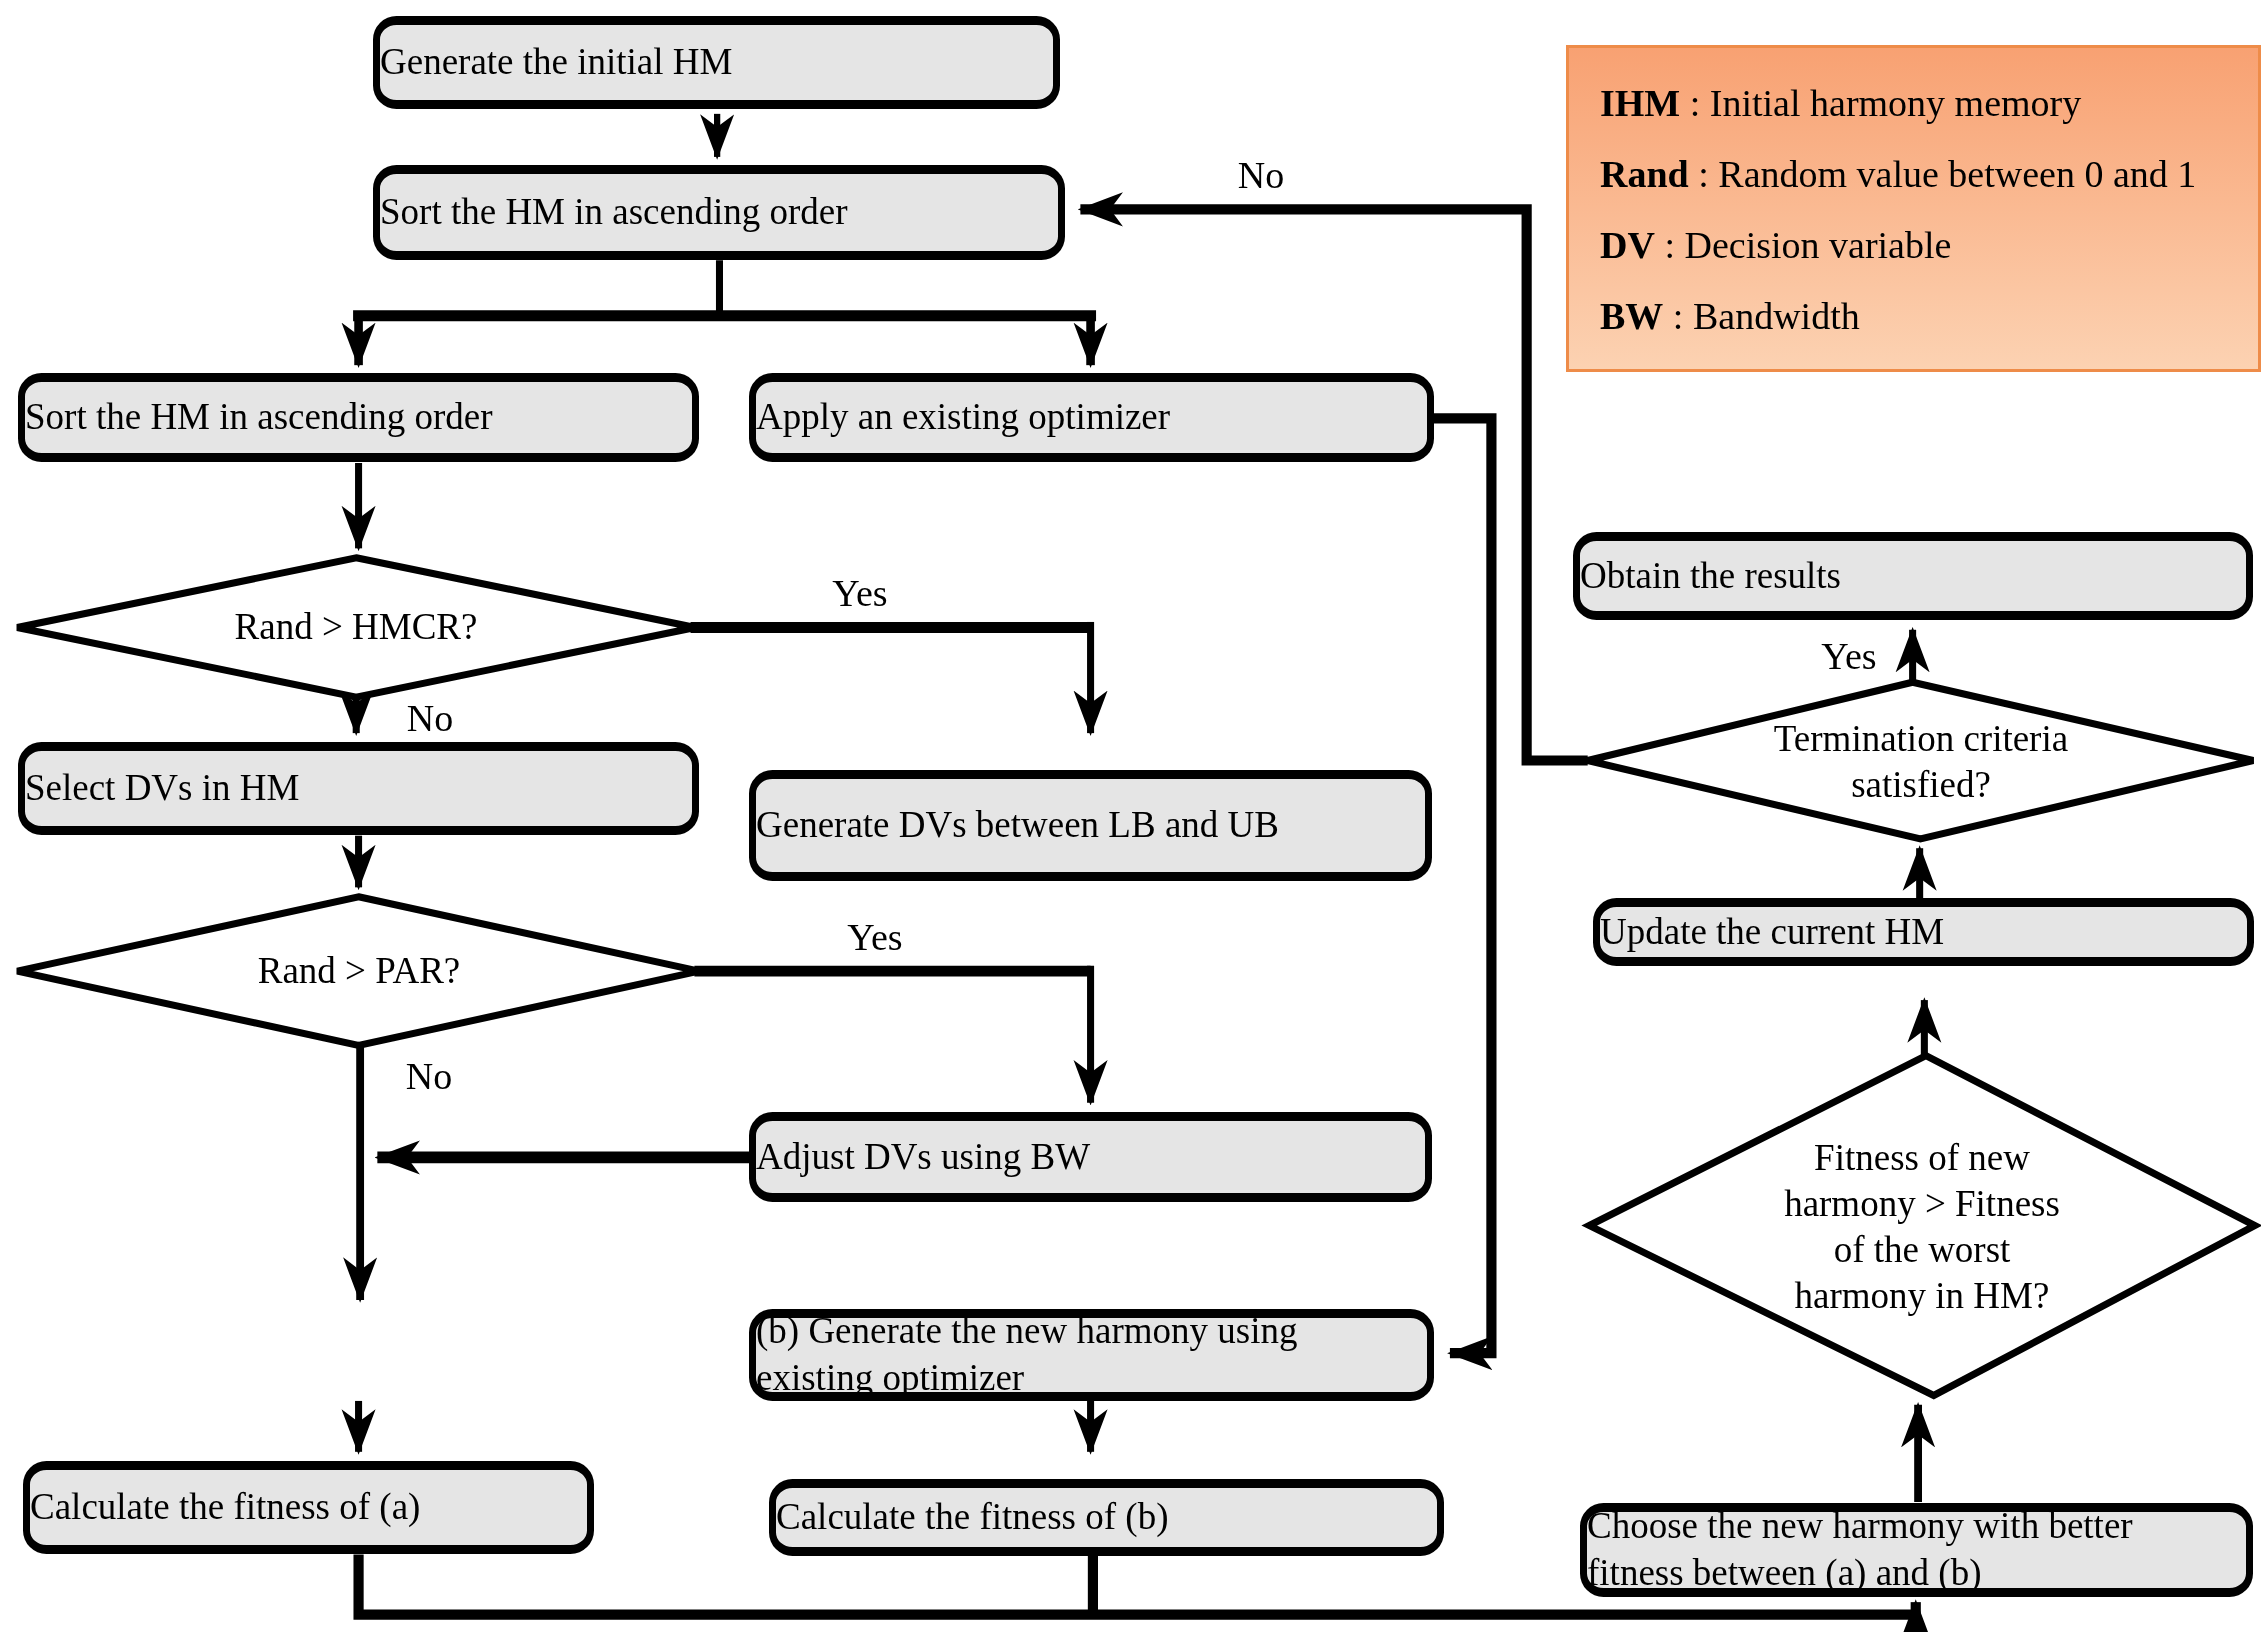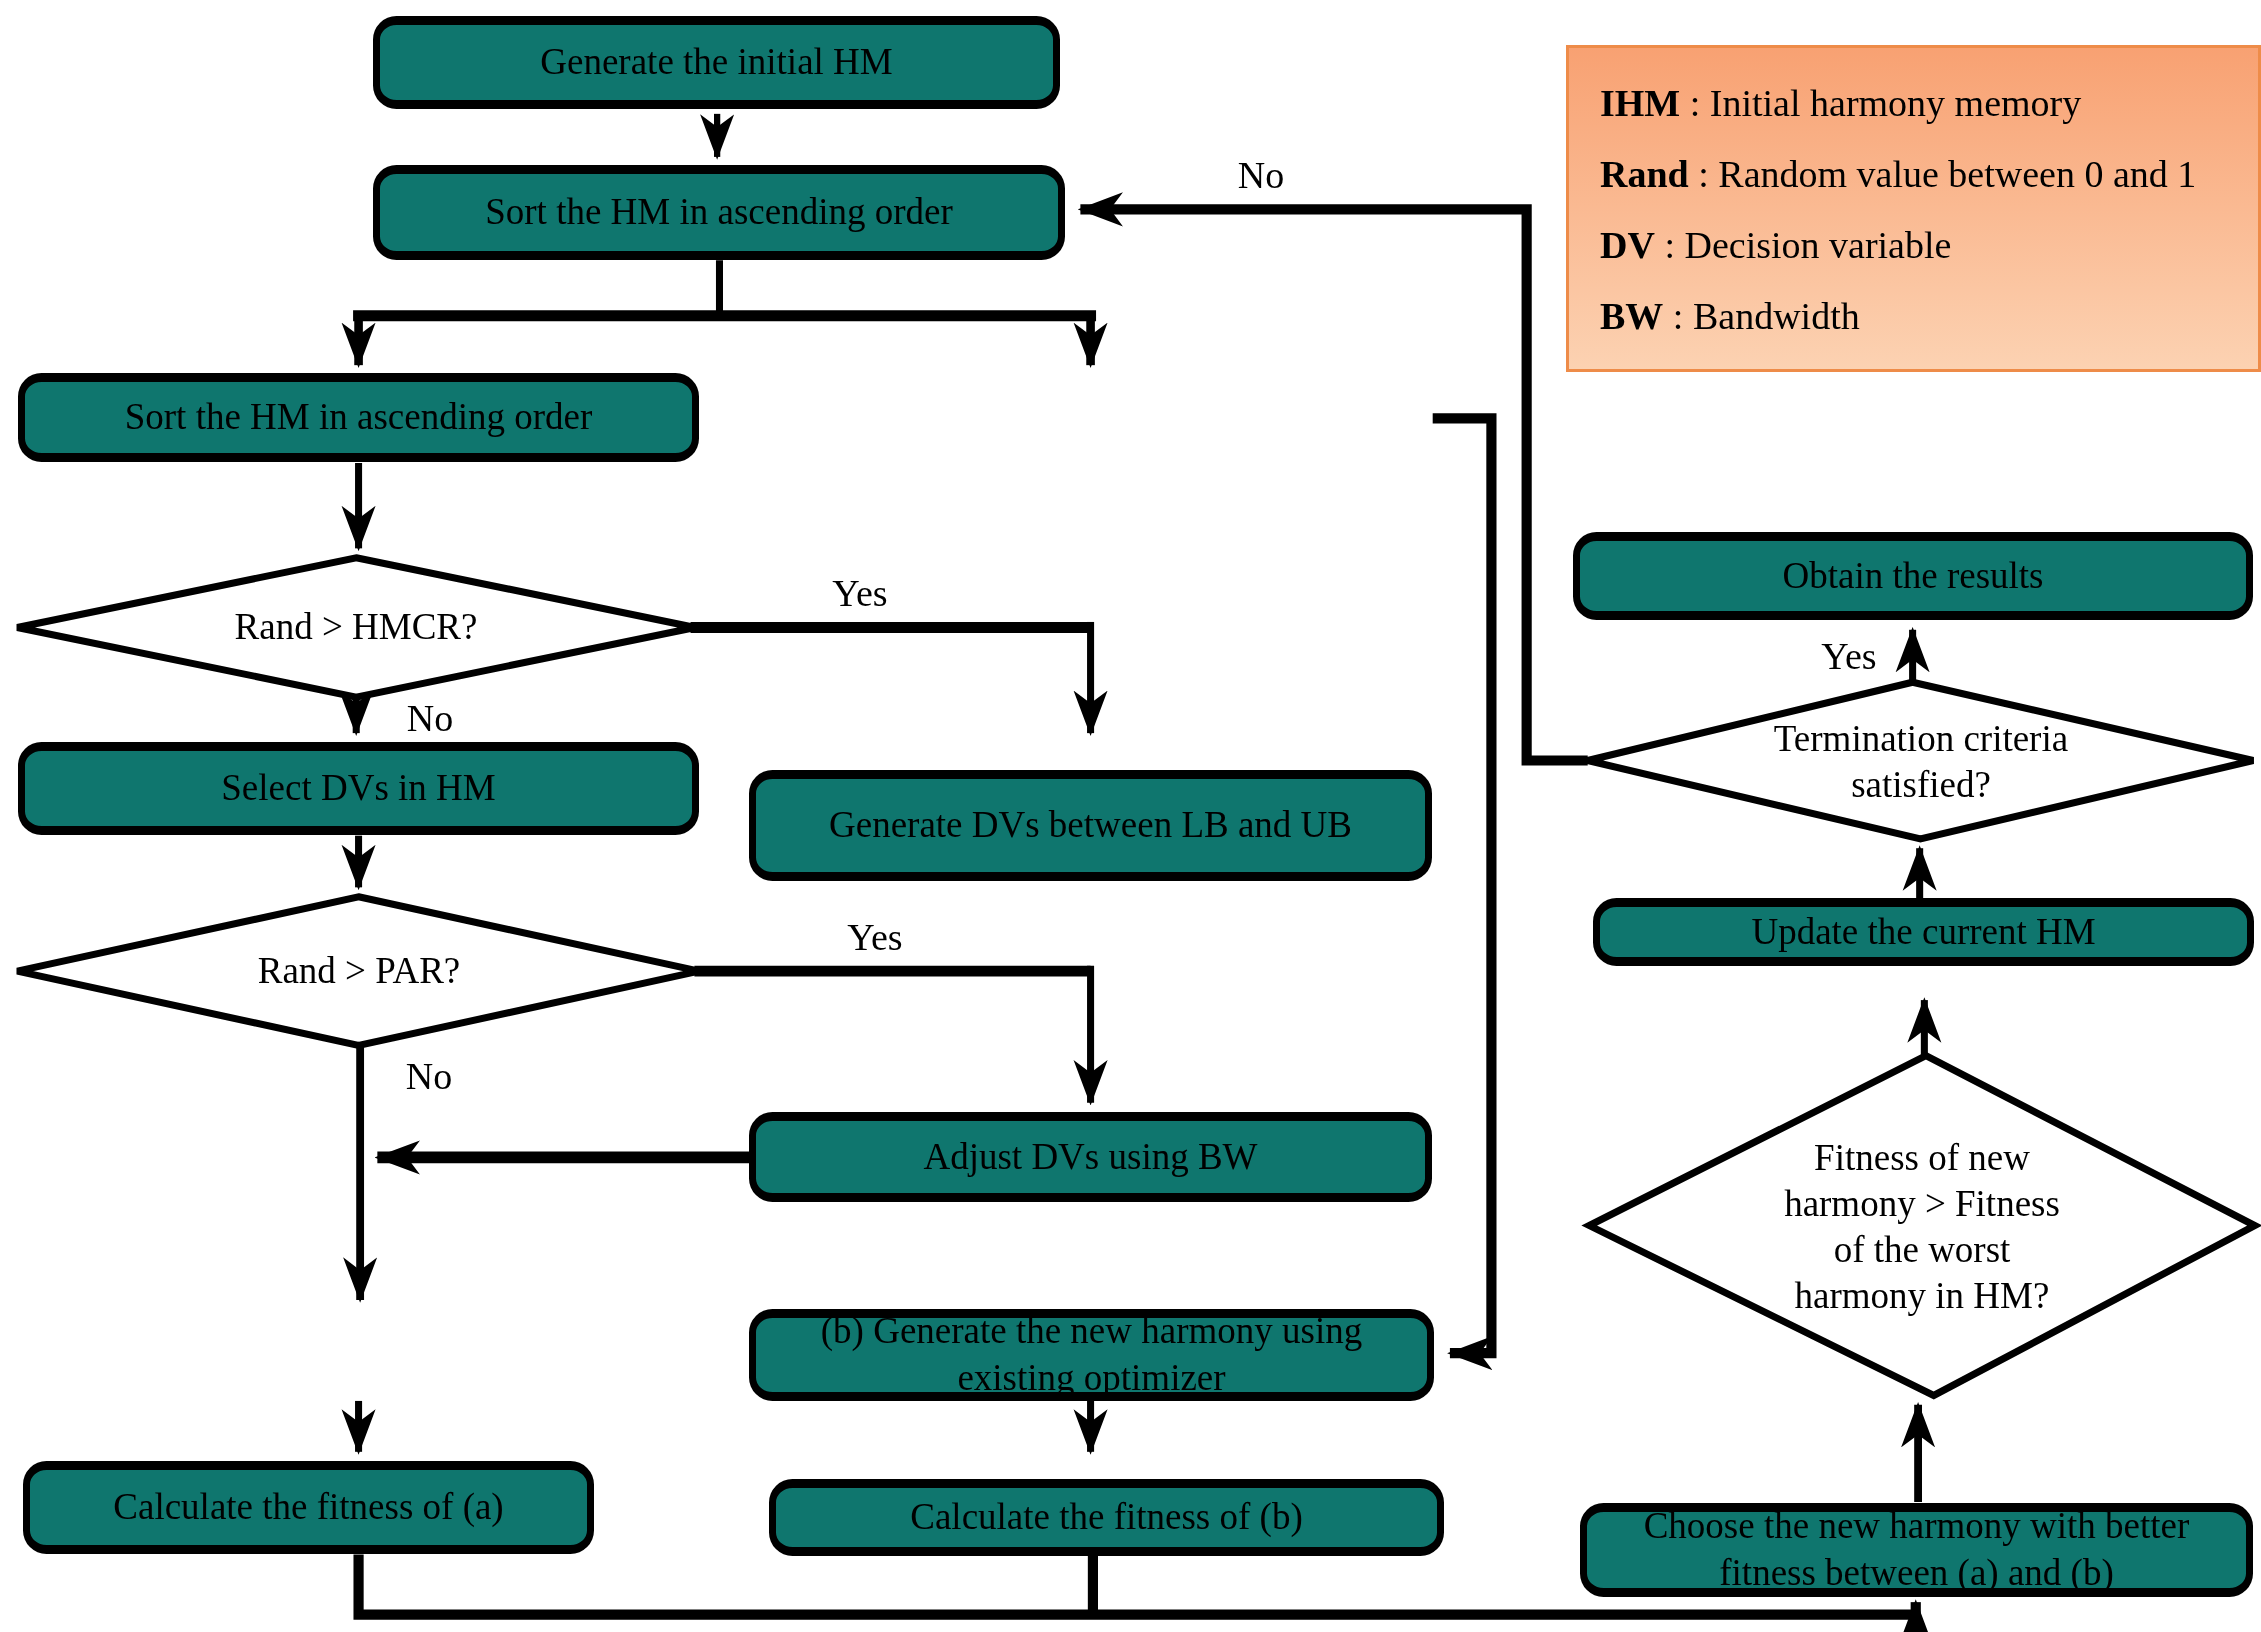--- a/index.html
+++ b/index.html
@@ -2,23 +2,23 @@
 <html style="--legend-top: #f8a172; --legend-bottom: #fcd2b2; --legend-border: #ee8c49; --line: #000000; --node-bg: #ffffff;font-size:12.5px"><head>
 <meta charset="utf-8">
 <style>
   html,body{margin:0;padding:0;background:#ffffff;}
   .canvas{
     position:relative;width:2261px;height:1633px;background:#fff;overflow:hidden;
     font-family:"Liberation Serif","DejaVu Serif",serif;color:#000;
   }
   svg.wires{position:absolute;left:0;top:0;z-index:1;}
   .node{
-    position:absolute;box-sizing:border-box;z-index:2;background:#0f766e;
+    position:absolute;box-sizing:border-box;z-index:2;background:#e5e5e5;
     border:7px solid #000;border-top-width:9.4px;border-bottom-width:9.4px;border-radius:23.5px;
-    display:flex;flex-direction:column;align-items:center;justify-content:center;
+    display:flex;flex-direction:column;align-items:flex-start;justify-content:center;
     text-align:center;font-size:37px;line-height:1.26;
   }
   .node .tline{display:block;white-space:nowrap;}
   .dlabel{
     position:absolute;z-index:3;transform:translate(-50%,-50%);
     text-align:center;font-size:37px;line-height:1.24;white-space:nowrap;
   }
   .elabel{
     position:absolute;z-index:3;transform:translate(-50%,-50%);
     font-size:38px;white-space:nowrap;
@@ -101,20 +101,23 @@
 
   <div class="node" style="left:373px;top:15.7px;width:687px;height:93px;">
     <span class="tline">Generate the initial HM</span>
   </div>
   <div class="node" style="left:373px;top:165px;width:692px;height:95px;">
     <span class="tline">Sort the HM in ascending order</span>
   </div>
   <div class="node" style="left:18px;top:373px;width:681px;height:89px;">
     <span class="tline">Sort the HM in ascending order</span>
   </div>
+  <div class="node" style="left:749px;top:373px;width:685px;height:89px;">
+    <span class="tline">Apply an existing optimizer</span>
+  </div>
   <div class="node" style="left:18px;top:742px;width:681px;height:93px;">
     <span class="tline">Select DVs in HM</span>
   </div>
   <div class="node" style="left:749px;top:770px;width:683px;height:111px;">
     <span class="tline">Generate DVs between LB and UB</span>
   </div>
   <div class="node" style="left:749px;top:1112px;width:683px;height:90px;">
     <span class="tline">Adjust DVs using BW</span>
   </div>
   <div class="node" style="left:749px;top:1309px;width:685px;height:92px;">

